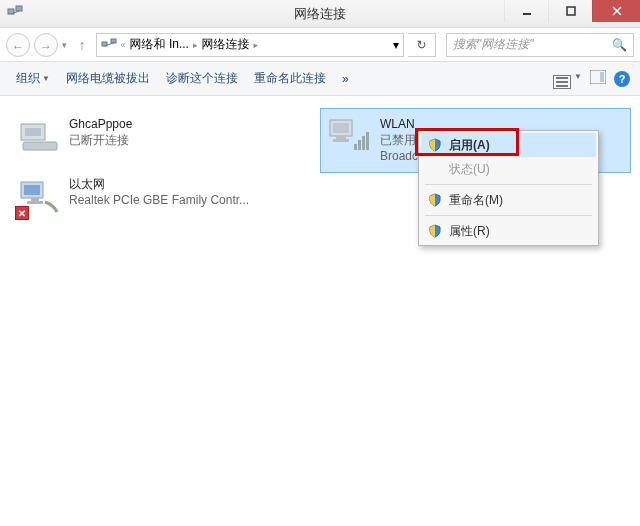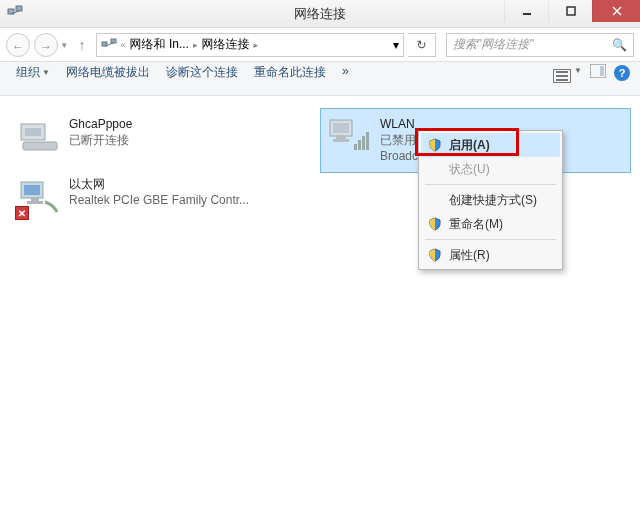--- a/index.html
+++ b/index.html
@@ -86,21 +86,21 @@
     background:#fff;
     position:relative;
   }
   .search .mag {
     position:absolute; right:6px; color:#999; font-style:normal;
   }
   .toolbar {
     height: 34px;
     background: #f5f6f7;
     border-bottom: 1px solid #e0e0e0;
-    display:flex; align-items:flex-start;
+    display:flex; align-items:center;
     padding: 0 10px;
     gap: 4px;
     color:#2b4f7c;
   }
   .toolbar .tb-item { display:flex; align-items:center; gap:2px; padding:2px 6px;}
   .toolbar .dd { font-size:8px; color:#666;}
   .toolbar .spacer { flex:1; }
   .toolbar .right-ctrls { display:flex; gap:8px; align-items:center;}
   .content {
     position: relative;
@@ -132,21 +132,21 @@
     position:absolute; left:6px; bottom:4px;
     width:14px;height:14px;
     background:#d23b3b; color:#fff;
     font-size:10px; font-weight:bold;
     display:flex;align-items:center;justify-content:center;
     border:1px solid #a02020;
   }
   .ctx-menu {
     position:absolute;
     left: 418px; top: 130px;
-    width: 145px;
+    width: 181px;
     background:#f7f7f7;
     border:1px solid #b7b7b7;
     box-shadow: 2px 3px 6px rgba(0,0,0,0.25);
     padding: 2px;
     z-index: 50;
   }
   .ctx-item {
     display:flex; align-items:center;
     height: 24px;
     padding: 0 8px 0 28px;
@@ -340,23 +340,20 @@
           <path d="M7 1 L7 13 C5 12.5 2 10 2 7 L2 3 Z" fill="#f2c94c"></path>
         </svg>
     </span>
     <span style="font-weight:bold">启用(A)</span>
   </div>
   <div class="ctx-item disabled">
     <span>状态(U)</span>
   </div>
   <div class="ctx-sep"></div>
   <div class="ctx-item">
-    <span>创建快捷方式(S)</span>
-  </div>
-  <div class="ctx-item">
     <span class="ic">
       <svg width="14" height="14" viewBox="0 0 14 14">
           <path d="M7 1 L12 3 L12 7 C12 10 9 12.5 7 13 C5 12.5 2 10 2 7 L2 3 Z" fill="#3b88d8" stroke="#2a6bb0"></path>
           <path d="M7 1 L7 13 C5 12.5 2 10 2 7 L2 3 Z" fill="#f2c94c"></path>
         </svg>
     </span>
     <span>重命名(M)</span>
   </div>
   <div class="ctx-sep"></div>
   <div class="ctx-item">

